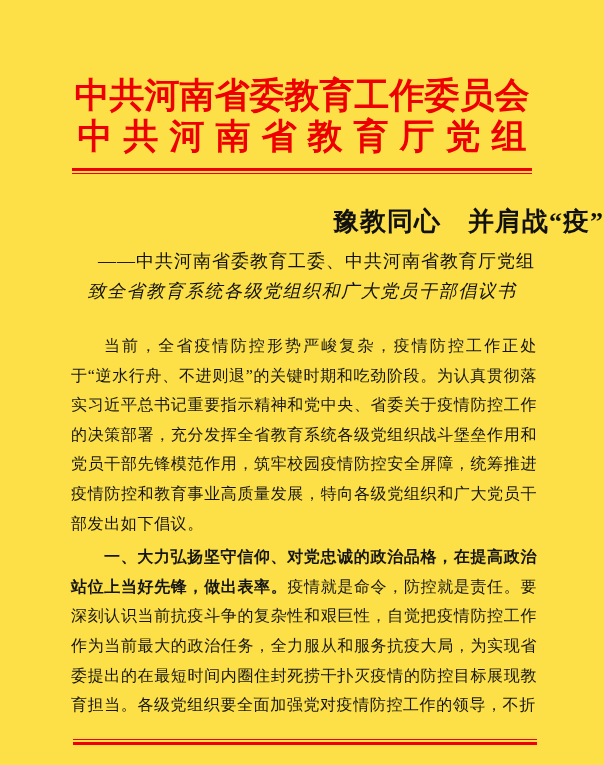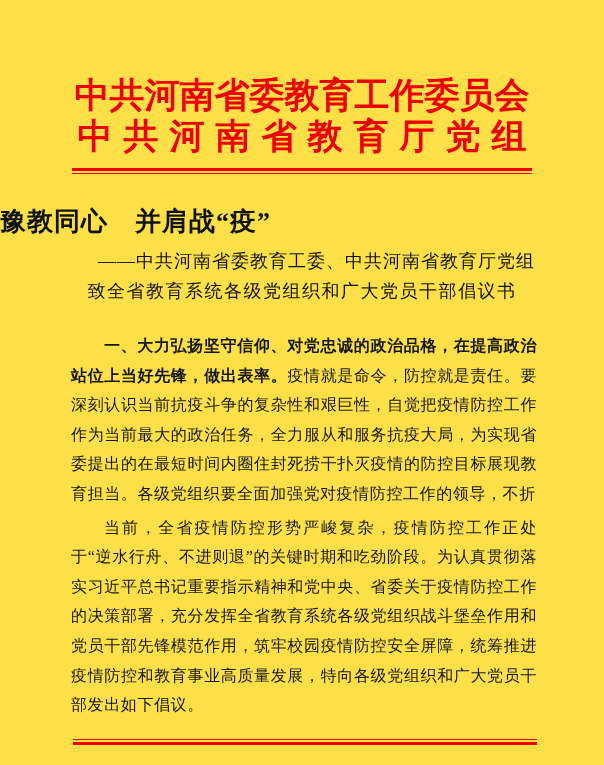--- a/index.html
+++ b/index.html
@@ -45,40 +45,40 @@
     border-top: 3px solid var(--accent, #ee0000);
     border-bottom: 1px solid var(--accent, #ee0000);
   }
 
   
   .doc-title {
     position: absolute;
     top: 204px;
     left: 0;
     right: 0;
-    text-align: left;
+    text-align: right;
     font-size: 26px;
     font-weight: bold;
     letter-spacing: 1px;
     color: #111111;
   }
 
   
   .subtitle {
     position: absolute;
     top: 246px;
     left: 0;
     right: 0;
     text-align: center;
     font-size: 18px;
     line-height: 30px;
     color: #111111;
   }
   .subtitle .sub1 { letter-spacing: 1px; white-space: nowrap; padding-left: 29px; }
-  .subtitle .sub2 { letter-spacing: 1.5px; white-space: nowrap; }
+  .subtitle .sub2 { letter-spacing: 1.5px; white-space: nowrap; font-style: italic; }
 
   
   .body-text {
     position: absolute;
     top: 331px;
     left: 71px;
     width: 466px;
     font-size: 16px;
     letter-spacing: 0.6px;
     line-height: 29.6px;
@@ -115,19 +115,19 @@
   </div>
 
   <div class="doc-title">豫教同心　并肩战“疫”</div>
 
   <div class="subtitle">
     <div class="sub1">——中共河南省委教育工委、中共河南省教育厅党组</div>
     <div class="sub2">致全省教育系统各级党组织和广大党员干部倡议书</div>
   </div>
 
   <div class="body-text">
+    <p>当前，全省疫情防控形势严峻复杂，疫情防控工作正处于“逆水行舟、不进则退”的关键时期和吃劲阶段。为认真贯彻落实习近平总书记重要指示精神和党中央、省委关于疫情防控工作的决策部署，充分发挥全省教育系统各级党组织战斗堡垒作用和党员干部先锋模范作用，筑牢校园疫情防控安全屏障，统筹推进疫情防控和教育事业高质量发展，特向各级党组织和广大党员干部发出如下倡议。</p>
     <p><span class="lead-bold">一、大力弘扬坚守信仰、对党忠诚的政治品格，在提高政治站位上当好先锋，做出表率。</span><span>疫情就是命令，防控就是责任。要深刻认识当前抗疫斗争的复杂性和艰巨性，自觉把疫情防控工作作为当前最大的政治任务，全力服从和服务抗疫大局，为实现省委提出的在最短时间内圈住封死捞干扑灭疫情的防控目标展现教育担当。各级党组织要全面加强党对疫情防控工作的领导，不折</span></p>
-    <p>当前，全省疫情防控形势严峻复杂，疫情防控工作正处于“逆水行舟、不进则退”的关键时期和吃劲阶段。为认真贯彻落实习近平总书记重要指示精神和党中央、省委关于疫情防控工作的决策部署，充分发挥全省教育系统各级党组织战斗堡垒作用和党员干部先锋模范作用，筑牢校园疫情防控安全屏障，统筹推进疫情防控和教育事业高质量发展，特向各级党组织和广大党员干部发出如下倡议。</p>
   </div>
 
   <div class="foot-rule"></div>
 
 </div>
 
 </body></html>

